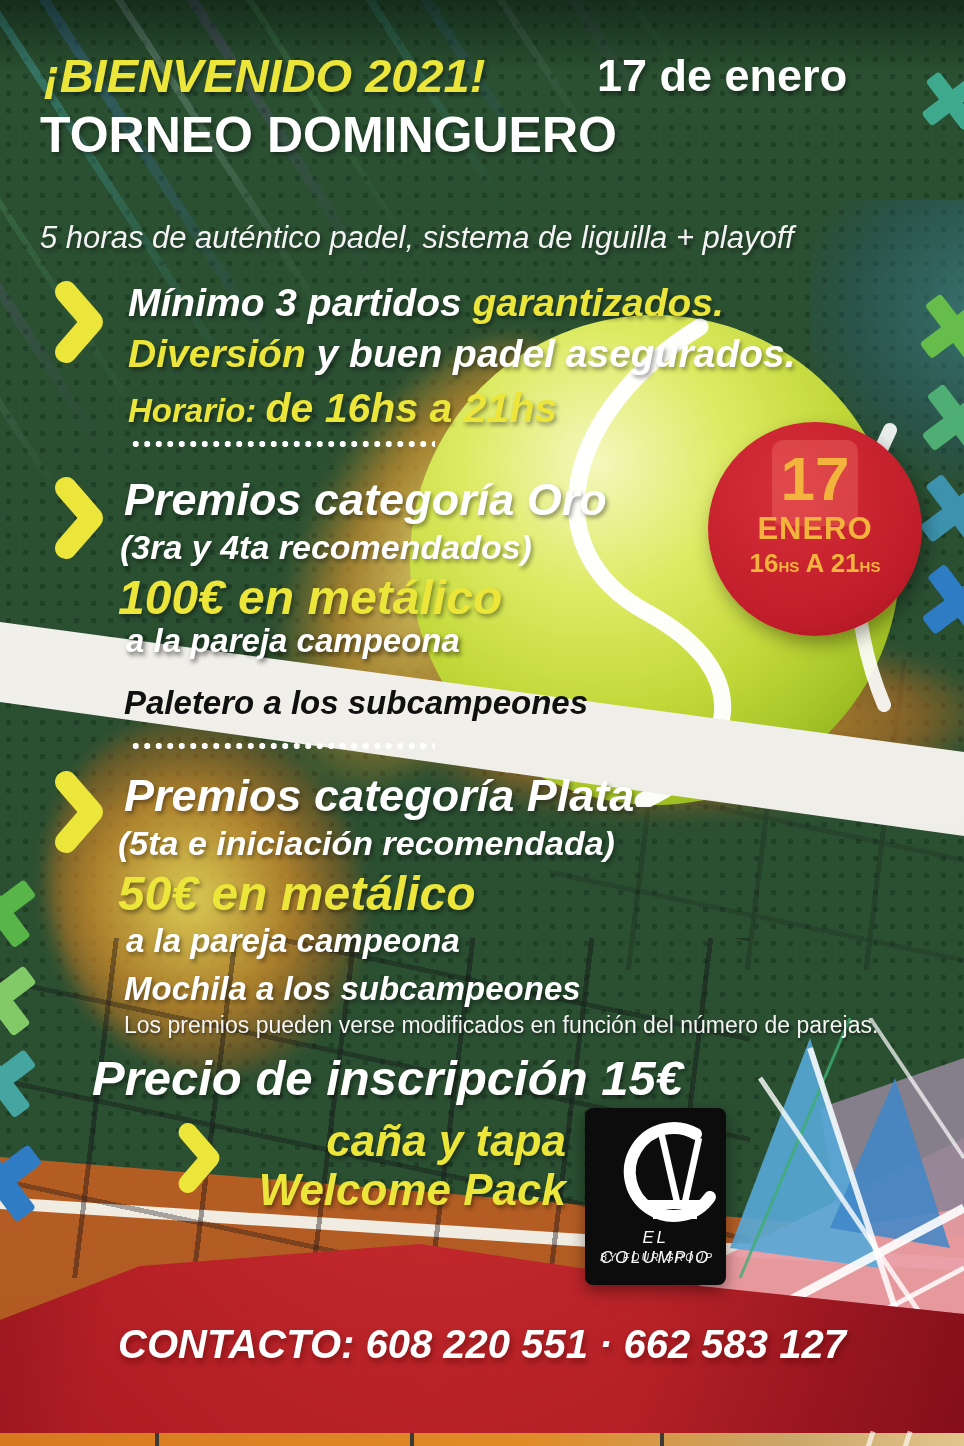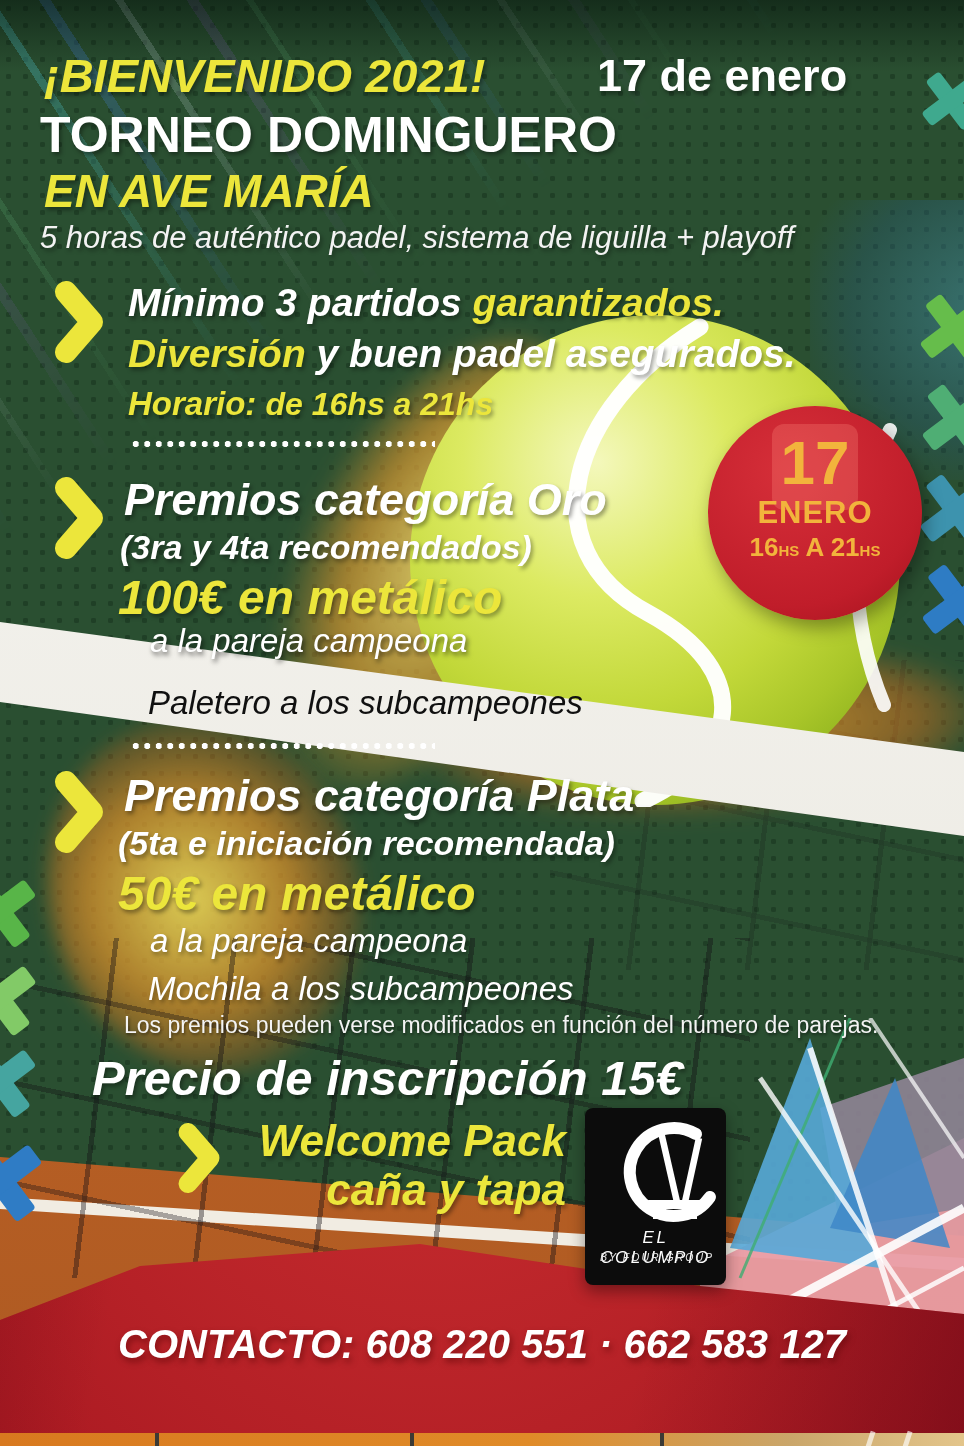--- a/index.html
+++ b/index.html
@@ -74,30 +74,30 @@
   .w{color:#ffffff;} .y{color:#ece63b;} .k{color:#101010;}
   .it{font-style:italic;}
   .sh{text-shadow:2px 3px 4px rgba(0,0,0,.38);}
   .welcome{left:44px;top:48px;font-size:47px;font-weight:800;letter-spacing:0;}
   .date-top{left:597px;top:50px;font-size:45px;font-weight:600;}
   .title{left:40px;top:106px;font-size:50px;font-weight:800;}
   .venue{left:44px;top:164px;font-size:46px;font-weight:800;}
   .tagline{left:40px;top:220px;font-size:31px;font-weight:400;color:#f3f3f3;}
   .gl{font-size:39px;font-weight:600;}
   .sched-label{font-size:33px;font-weight:800;}
-  .sched-value{font-size:32px;font-weight:800;}
+  .sched-value{font-size:41px;font-weight:800;}
   .h1b{font-size:45px;font-weight:700;}
   .rec{font-size:34px;font-weight:700;}
   .prize{font-size:48px;font-weight:800;}
-  .line3{font-size:33px;font-weight:400;margin-left:24px;}
+  .line3{font-size:33px;font-weight:700;}
   .disc{left:124px;top:1012px;font-size:23px;font-weight:400;color:#f4f4f4;text-shadow:1px 2px 3px rgba(0,0,0,.5);}
   .price{left:92px;top:1050px;font-size:49px;font-weight:800;}
   .pack{left:160px;top:1116px;width:406px;text-align:right;line-height:49px;font-size:44px;font-weight:800;}
   
-  .badge{left:708px;top:406px;width:214px;height:214px;border-radius:50%;z-index:32;text-align:center;
+  .badge{left:708px;top:422px;width:214px;height:214px;border-radius:50%;z-index:32;text-align:center;
     background:radial-gradient(circle at 38% 30%,#d62f39,#c01d2a 68%,#a2121d);
     box-shadow:4px 8px 18px rgba(0,0,0,.35);color:#f2b43c;}
   .badge-tab{position:absolute;left:64px;top:18px;width:86px;height:86px;border-radius:12px;background:rgba(255,140,125,.28);}
   .badge-day{position:relative;margin-top:26px;font-size:62px;font-weight:700;line-height:62px;}
   .badge-month{position:relative;font-size:31px;font-weight:800;letter-spacing:1px;line-height:38px;}
   .badge-time{position:relative;font-size:26px;font-weight:800;line-height:30px;}
   .badge-time .hs{font-size:15px;}
   
   .logo{left:585px;top:1108px;width:141px;height:177px;background:#0c0c0c;border-radius:8px;z-index:33;
     box-shadow:0 6px 16px rgba(0,0,0,.4);font-style:italic;}
@@ -200,21 +200,20 @@
       <span></span>
     </div>
   <div class="abs xmark" style="left:-44px;top:1136px;width:88px;height:88px;color:#2f7cc5">
       <span></span>
       <span></span>
     </div>
 
   <div class="abs t welcome y it sh">¡BIENVENIDO 2021!</div>
   <div class="abs t date-top w sh">17 de enero</div>
   <div class="abs t title w sh">TORNEO DOMINGUERO</div>
-  <div class="abs t venue y it sh">EN AVE MARÍA</div>
   <div class="abs t tagline it sh">5 horas de auténtico padel, sistema de liguilla + playoff</div>
 
   <svg class="abs chev" style="left:52px;top:280px" width="54" height="84" viewBox="0 0 54 84">
     <polyline points="14,12 40,42 14,72" fill="none" stroke="#ece63b" stroke-width="22" stroke-linecap="round" stroke-linejoin="round"></polyline>
   </svg>
   <div class="abs t gl it sh" style="left:128px;top:281px"><span class="w">Mínimo 3 partidos </span><span class="y">garantizados.</span></div>
   <div class="abs t gl it sh" style="left:128px;top:332px"><span class="y">Diversión </span><span class="w">y buen padel asegurados.</span></div>
   <div class="abs t it sh y" style="left:128px;top:385px"><span class="sched-label">Horario: </span><span class="sched-value">de 16hs a 21hs</span></div>
   <div class="abs dots" style="left:130px;top:440px"></div>
 
@@ -244,22 +243,22 @@
   <div class="abs t line3 w it sh" style="left:126px;top:922px">a la pareja campeona</div>
   <div class="abs t line3 w it sh" style="left:124px;top:970px">Mochila a los subcampeones</div>
 
   <div class="abs t disc">Los premios pueden verse modificados en función del número de parejas.</div>
   <div class="abs t price w it sh">Precio de inscripción 15€</div>
 
   <svg class="abs chev" style="left:176px;top:1122px" width="46" height="72" viewBox="0 0 54 84">
     <polyline points="14,12 40,42 14,72" fill="none" stroke="#ece63b" stroke-width="22" stroke-linecap="round" stroke-linejoin="round"></polyline>
   </svg>
   <div class="abs t pack y it sh">
+    <div>caña y tapa</div>
     <div>Welcome Pack</div>
-    <div>caña y tapa</div>
   </div>
 
   <div class="abs logo">
     <svg width="177" height="118" viewBox="0 0 177 118">
       <path d="M 111 26 A 44 44 0 1 0 125 89" fill="none" stroke="#ffffff" stroke-width="12" stroke-linecap="round"></path>
       <line x1="76" y1="24" x2="92" y2="94" stroke="#ffffff" stroke-width="6.5"></line>
       <line x1="114" y1="30" x2="100" y2="94" stroke="#ffffff" stroke-width="6.5"></line>
       <rect x="62" y="92" width="54" height="9" rx="2" fill="#ffffff"></rect>
       <rect x="68" y="104" width="10" height="7" fill="#ffffff"></rect>
       <rect x="102" y="104" width="10" height="7" fill="#ffffff"></rect>

